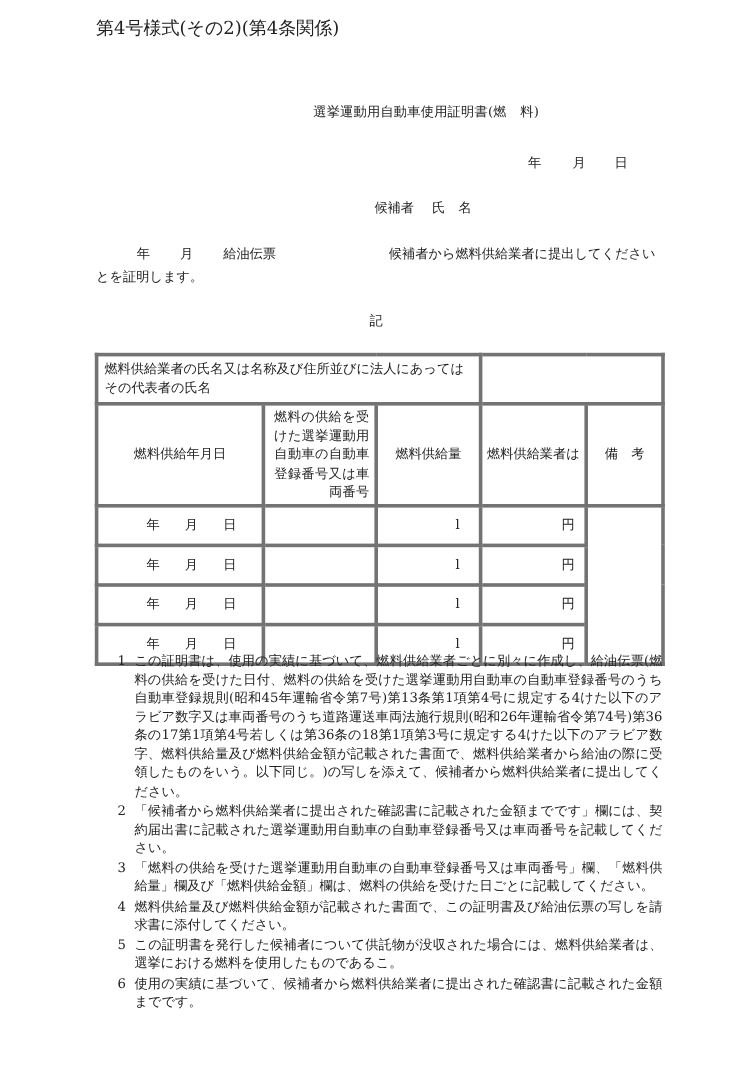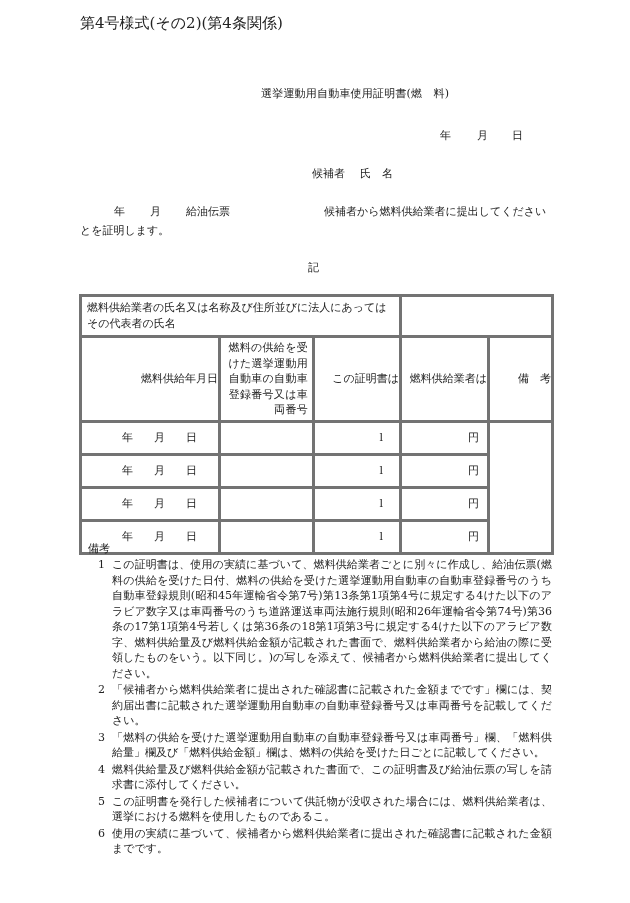--- a/index.html
+++ b/index.html
@@ -21,21 +21,21 @@
 
   
   #fuel-table {
     position: absolute; left: 79px; top: 294px; width: 472px;
     border-collapse: collapse; font-size: 11px; table-layout: fixed;
   }
   #fuel-table td {
     border: 3px solid #737373; padding: 0; vertical-align: middle;
   }
   .supplier-label { padding: 3px 5px !important; line-height: 16px; height: 31px; text-align: left; }
-  .hdr { text-align: right; height: 74px; }
+  .hdr { text-align: center; height: 74px; }
   .hdr-reg { text-align: right; padding: 2px 4px !important; line-height: 15.5px; letter-spacing: 0.3px; }
   .data-row td { height: 30px; }
   .date-cell { text-align: left; padding-left: 40px !important; }
   .date-cell span { display: inline-block; }
   .qty-cell { text-align: right; padding-right: 16px !important; }
   .amt-cell { text-align: right; padding-right: 8px !important; }
 
   
   #notes { position: absolute; left: 88px; top: 542px; width: 464px; font-size: 11px; }
   #notes-title { line-height: 14px; }
@@ -73,21 +73,21 @@
     <col style="width:64px">
   </colgroup>
   <tbody>
       <tr>
     <td colspan="3" class="supplier-label">燃料供給業者の氏名又は名称及び住所並びに法人にあってはその代表者の氏名</td>
     <td colspan="2"></td>
   </tr>
   <tr>
     <td class="hdr">燃料供給年月日</td>
     <td class="hdr hdr-reg">燃料の供給を受けた選挙運動用自動車の自動車登録番号又は車両番号</td>
-    <td class="hdr">この証明書は</td>
+    <td class="hdr">燃料供給量</td>
     <td class="hdr">燃料供給業者は</td>
     <td class="hdr">備　考</td>
   </tr>
   <tr class="data-row">
     <td class="date-cell"><span style="width:32px;">年</span><span style="width:32px;">月</span><span>日</span></td>
     <td></td>
     <td class="qty-cell">l</td>
     <td class="amt-cell">円</td>
     <td rowspan="4"></td>
   </tr>
@@ -106,21 +106,20 @@
   <tr class="data-row">
     <td class="date-cell"><span style="width:32px;">年</span><span style="width:32px;">月</span><span>日</span></td>
     <td></td>
     <td class="qty-cell">l</td>
     <td class="amt-cell">円</td>
   </tr>
 </tbody>
   </table>
 
 <div id="notes">
-  <div id="notes-title">備考</div>
   <div class="note">
       <span class="note-num">1</span>
       <div class="note-text">この証明書は、使用の実績に基づいて、燃料供給業者ごとに別々に作成し、給油伝票(燃料の供給を受けた日付、燃料の供給を受けた選挙運動用自動車の自動車登録番号のうち自動車登録規則(昭和45年運輸省令第7号)第13条第1項第4号に規定する4けた以下のアラビア数字又は車両番号のうち道路運送車両法施行規則(昭和26年運輸省令第74号)第36条の17第1項第4号若しくは第36条の18第1項第3号に規定する4けた以下のアラビア数字、燃料供給量及び燃料供給金額が記載された書面で、燃料供給業者から給油の際に受領したものをいう。以下同じ。)の写しを添えて、候補者から燃料供給業者に提出してください。</div>
     </div>
   <div class="note">
       <span class="note-num">2</span>
       <div class="note-text">「候補者から燃料供給業者に提出された確認書に記載された金額までです」欄には、契約届出書に記載された選挙運動用自動車の自動車登録番号又は車両番号を記載してください。</div>
     </div>
   <div class="note">
       <span class="note-num">3</span>

